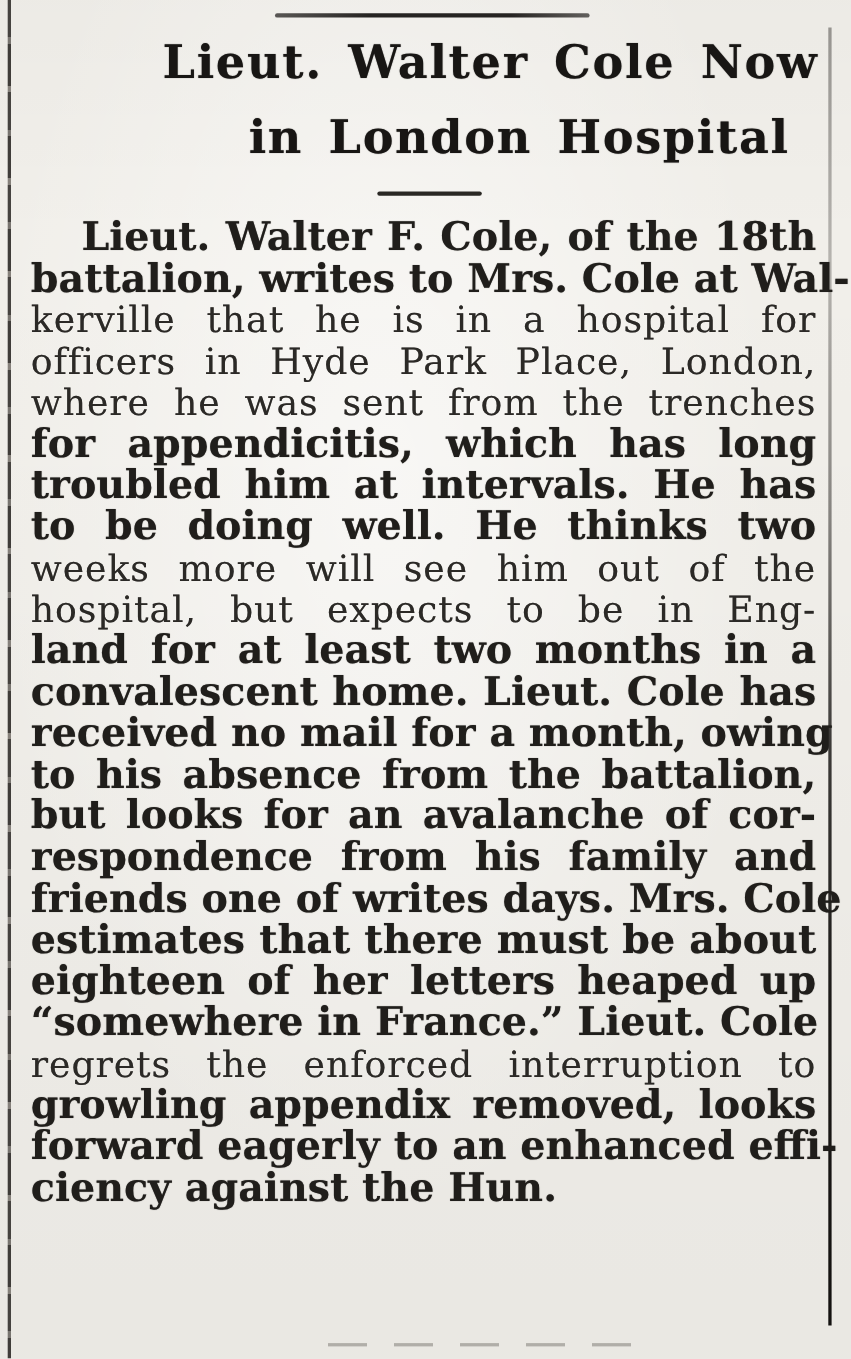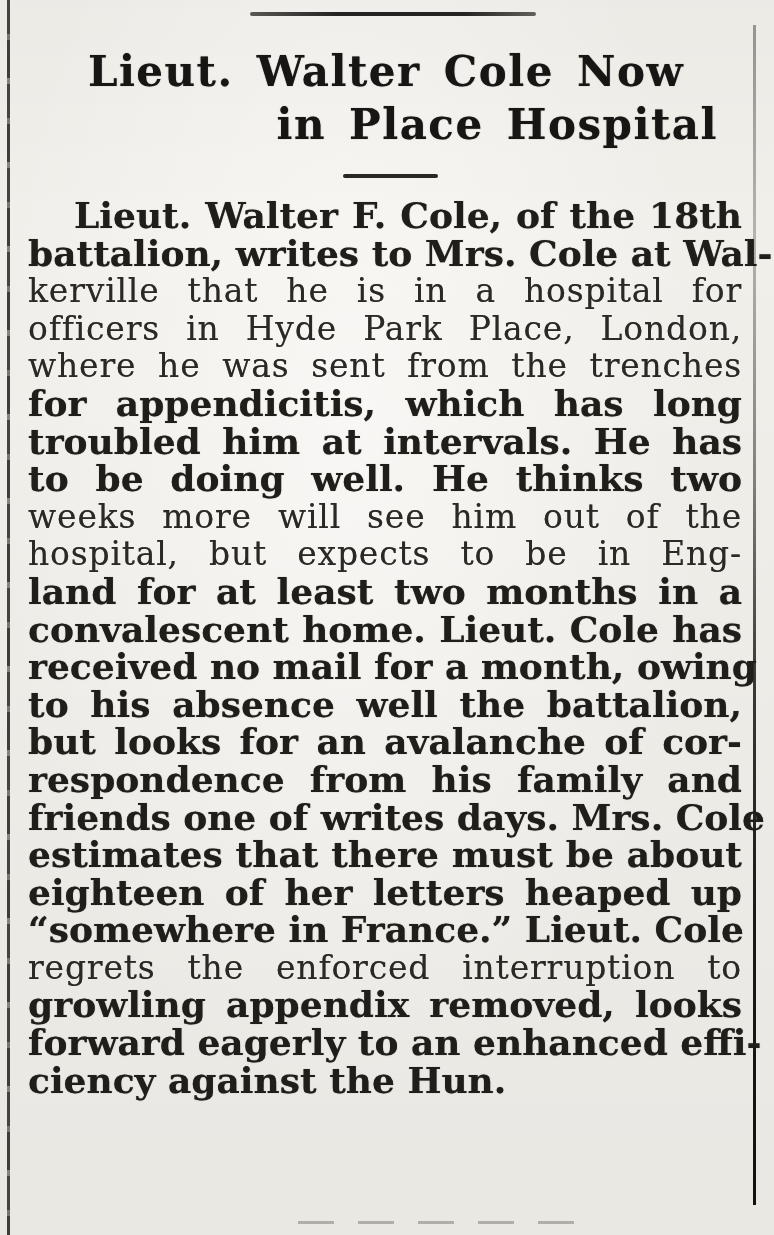--- a/index.html
+++ b/index.html
@@ -68,21 +68,21 @@
     left: 28px;
     width: 716px;
     font-weight: bold;
     font-size: 42px;
     letter-spacing: 1.5px;
     word-spacing: 7px;
     color: #181614;
     text-shadow: 0 0 1px rgba(20,18,16,0.55);
     white-space: nowrap;
   }
-  .h1 { top: 47px; text-align: center; }
+  .h1 { top: 32px; text-align: right; }
   .h2 { top: 100px; text-align: right; padding-right: 26px; width: 690px; }
   
   .body-col {
     position: absolute;
     left: 28px; top: 197px; width: 714px;
   }
   .line {
     height: 37.6px;
     line-height: 37.6px;
     font-size: 36px;
@@ -106,39 +106,39 @@
 </style>
 </head>
 <body>
 
 <div class="clip">
   <div class="rule-left"></div>
   <div class="rule-right"></div>
   <div class="rule-top"></div>
 
   <div class="h1">Lieut. Walter Cole Now</div>
-  <div class="h2">in Place Hospital</div>
+  <div class="h2">in London Hospital</div>
 
   <div class="headline-divider"></div>
 
   <div class="body-col">
       <div class="line indent">Lieut. Walter F. Cole, of the 18th</div>
       <div class="line">battalion, writes to Mrs. Cole at Wal-</div>
       <div class="line light">kerville that he is in a hospital for</div>
       <div class="line light">officers in Hyde Park Place, London,</div>
       <div class="line light">where he was sent from the trenches</div>
       <div class="line">for appendicitis, which has long</div>
       <div class="line">troubled him at intervals. He has</div>
       <div class="line">to be doing well. He thinks two</div>
       <div class="line light">weeks more will see him out of the</div>
       <div class="line light">hospital, but expects to be in Eng-</div>
       <div class="line">land for at least two months in a</div>
       <div class="line">convalescent home. Lieut. Cole has</div>
       <div class="line">received no mail for a month, owing</div>
-      <div class="line">to his absence well the battalion,</div>
+      <div class="line">to his absence from the battalion,</div>
       <div class="line">but looks for an avalanche of cor-</div>
       <div class="line">respondence from his family and</div>
       <div class="line">friends one of writes days. Mrs. Cole</div>
       <div class="line">estimates that there must be about</div>
       <div class="line">eighteen of her letters heaped up</div>
       <div class="line">“somewhere in France.” Lieut. Cole</div>
       <div class="line light">regrets the enforced interruption to</div>
       <div class="line">growling appendix removed, looks</div>
       <div class="line">forward eagerly to an enhanced effi-</div>
       <div class="line last">ciency against the Hun.</div>

